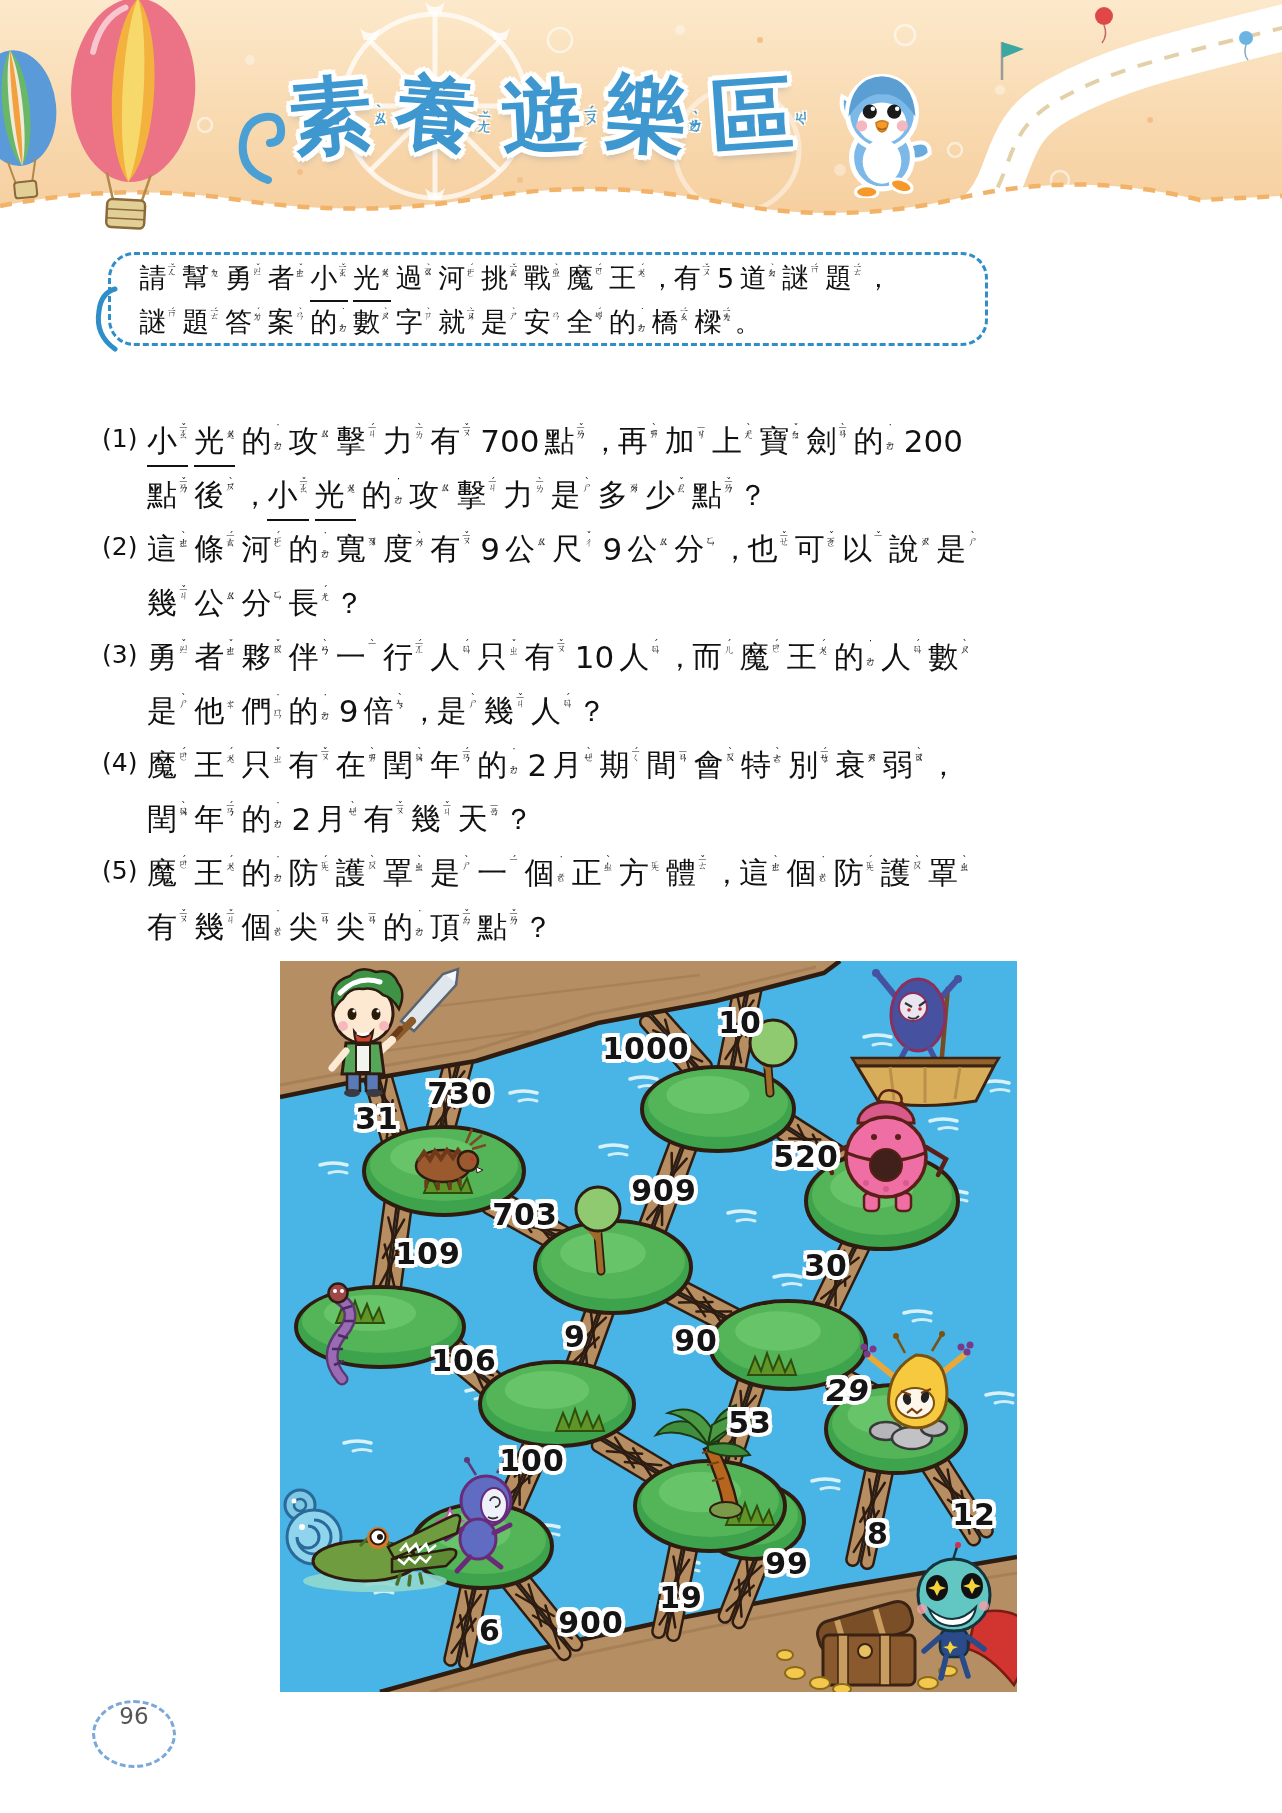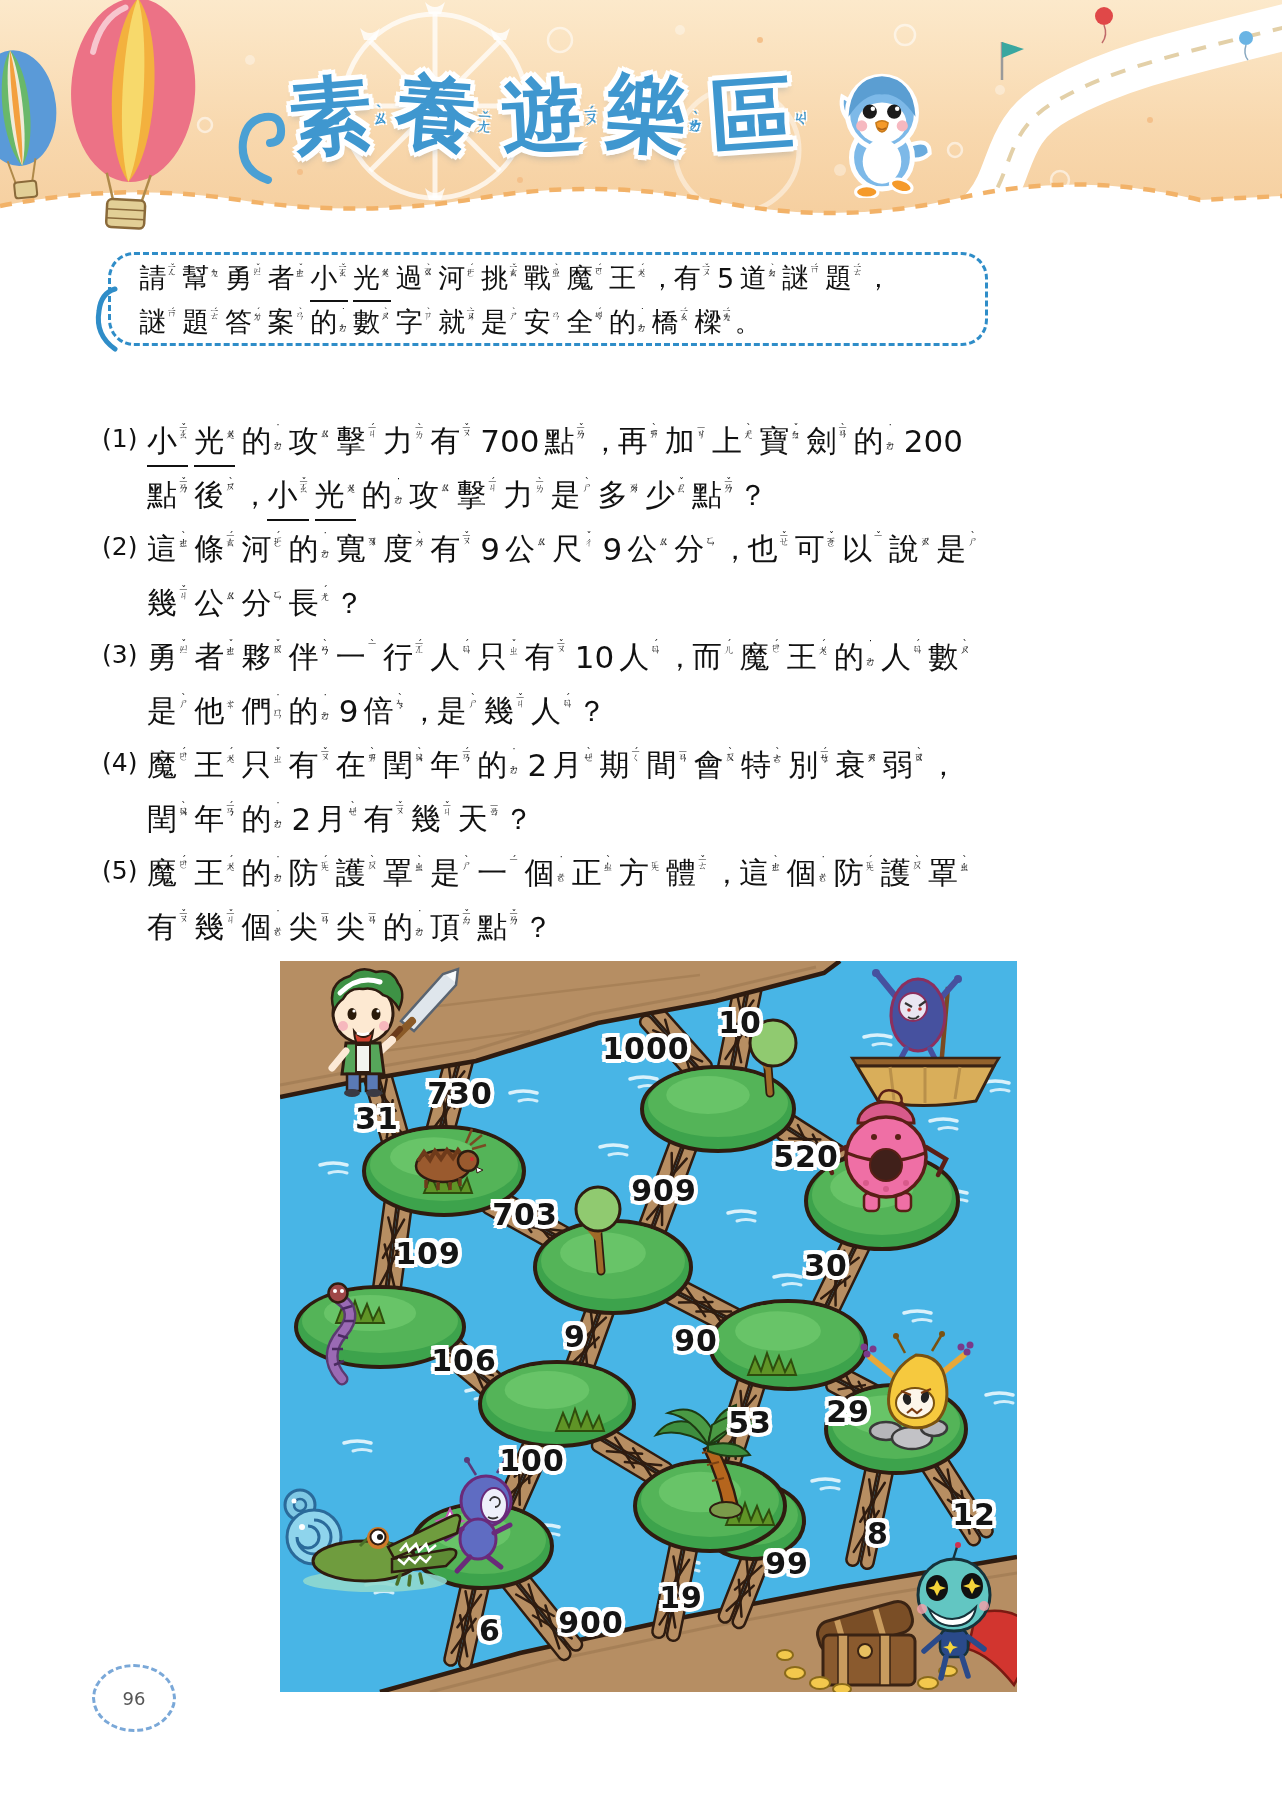--- a/index.html
+++ b/index.html
@@ -63,23 +63,23 @@
   #scene{position:absolute;left:280px;top:961px;width:737px;height:731px;border-radius:0;overflow:hidden;}
   #scene svg{display:block;}
   #scene-nums{position:absolute;left:0;top:0;width:100%;height:100%;pointer-events:none;}
   .scene-num{position:absolute;transform:translate(-50%,-50%);
      font-family:"DejaVu Sans","Liberation Sans",sans-serif;font-weight:700;font-size:30px;color:#141414;
      letter-spacing:1px;
      text-shadow:-3.5px -3.5px 0 #fff,3.5px -3.5px 0 #fff,-3.5px 3.5px 0 #fff,3.5px 3.5px 0 #fff,
                  0 -4px 0 #fff,0 4px 0 #fff,-4px 0 0 #fff,4px 0 0 #fff;}
 
   
-  .pagenum{position:absolute;left:92px;top:1664px;width:78px;height:62px;border:3px dashed #7aa8d8;
-     border-radius:50%;display:flex;align-items:center;justify-content:center;
-     font-family:"DejaVu Sans","Liberation Sans",sans-serif;font-size:18px;color:#555;}
+  .pagenum{position:absolute;left:92px;top:1700px;width:78px;height:62px;border:3px dashed #7aa8d8;
+     border-radius:50%;display:flex;align-items:flex-start;justify-content:center;
+     font-family:"DejaVu Sans","Liberation Sans",sans-serif;font-size:23px;color:#555;}
 </style>
 </head>
 <body>
 
 <div class="header">
   <svg class="decor" width="1282" height="236" viewBox="0 0 1282 236">
 
     <g stroke="#ffffff" stroke-opacity="0.72" fill="none" stroke-width="5">
       <circle cx="435" cy="106" r="92"></circle>
       <line x1="435" y1="14" x2="435" y2="198"></line>
@@ -1212,21 +1212,21 @@
       <div class="scene-num" style="left: 180px; top: 132px;">730</div>
       <div class="scene-num" style="left: 97px; top: 157px;">31</div>
       <div class="scene-num" style="left: 526px; top: 195px;">520</div>
       <div class="scene-num" style="left: 384px; top: 229px;">909</div>
       <div class="scene-num" style="left: 245px; top: 253px;">703</div>
       <div class="scene-num" style="left: 120px; top: 292px; margin-left: 28px;">109</div>
       <div class="scene-num" style="left: 546px; top: 304px;">30</div>
       <div class="scene-num" style="left: 416px; top: 347px; margin-top: 32px;">90</div>
       <div class="scene-num" style="left: 295px; top: 375px;">9</div>
       <div class="scene-num" style="left: 184px; top: 399px; text-align: center;">106</div>
-      <div class="scene-num" style="left: 568px; top: 450px;">29</div>
+      <div class="scene-num" style="left: 568px; top: 429px; font-style: italic;">29</div>
       <div class="scene-num" style="left: 470px; top: 461px;">53</div>
       <div class="scene-num" style="left: 252px; top: 499px;">100</div>
       <div class="scene-num" style="left: 507px; top: 602px;">99</div>
       <div class="scene-num" style="left: 401px; top: 636px;">19</div>
       <div class="scene-num" style="left: 311px; top: 661px;">900</div>
       <div class="scene-num" style="left: 210px; top: 669px;">6</div>
       <div class="scene-num" style="left: 598px; top: 572px;">8</div>
       <div class="scene-num" style="left: 694px; top: 553px;">12</div>
     </div>
 </div>

